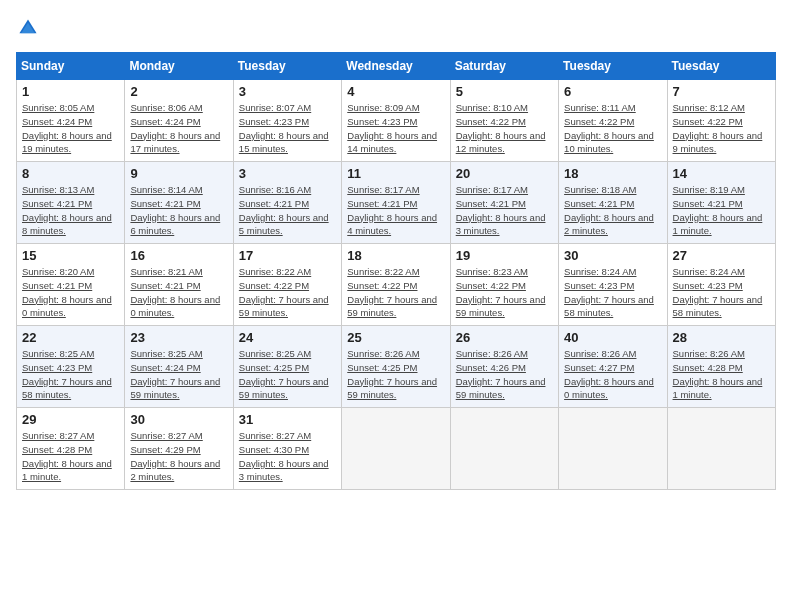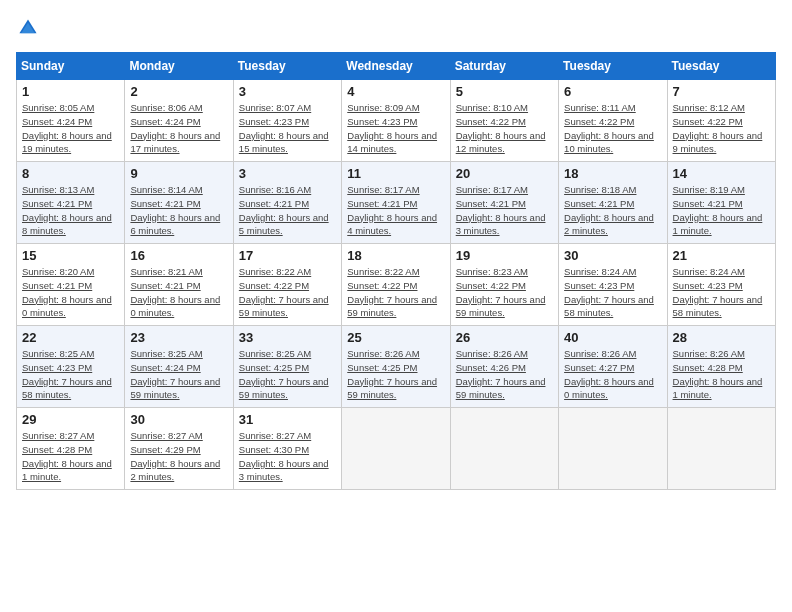--- a/index.html
+++ b/index.html
@@ -206,35 +206,35 @@
         </td>
         <td>
           <span class="day-num">19</span>
           <span class="day-detail">Sunrise: 8:23 AM<br>Sunset: 4:22 PM<br>Daylight: 7 hours and 59 minutes.</span>
         </td>
         <td>
           <span class="day-num">30</span>
           <span class="day-detail">Sunrise: 8:24 AM<br>Sunset: 4:23 PM<br>Daylight: 7 hours and 58 minutes.</span>
         </td>
         <td>
-          <span class="day-num">21</span>
+          <span class="day-num">27</span>
           <span class="day-detail">Sunrise: 8:24 AM<br>Sunset: 4:23 PM<br>Daylight: 7 hours and 58 minutes.</span>
         </td>
       </tr>
       <tr>
         <td>
           <span class="day-num">22</span>
           <span class="day-detail">Sunrise: 8:25 AM<br>Sunset: 4:23 PM<br>Daylight: 7 hours and 58 minutes.</span>
         </td>
         <td>
           <span class="day-num">23</span>
           <span class="day-detail">Sunrise: 8:25 AM<br>Sunset: 4:24 PM<br>Daylight: 7 hours and 59 minutes.</span>
         </td>
         <td>
-          <span class="day-num">33</span>
+          <span class="day-num">24</span>
           <span class="day-detail">Sunrise: 8:25 AM<br>Sunset: 4:25 PM<br>Daylight: 7 hours and 59 minutes.</span>
         </td>
         <td>
           <span class="day-num">25</span>
           <span class="day-detail">Sunrise: 8:26 AM<br>Sunset: 4:25 PM<br>Daylight: 7 hours and 59 minutes.</span>
         </td>
         <td>
           <span class="day-num">26</span>
           <span class="day-detail">Sunrise: 8:26 AM<br>Sunset: 4:26 PM<br>Daylight: 7 hours and 59 minutes.</span>
         </td>

